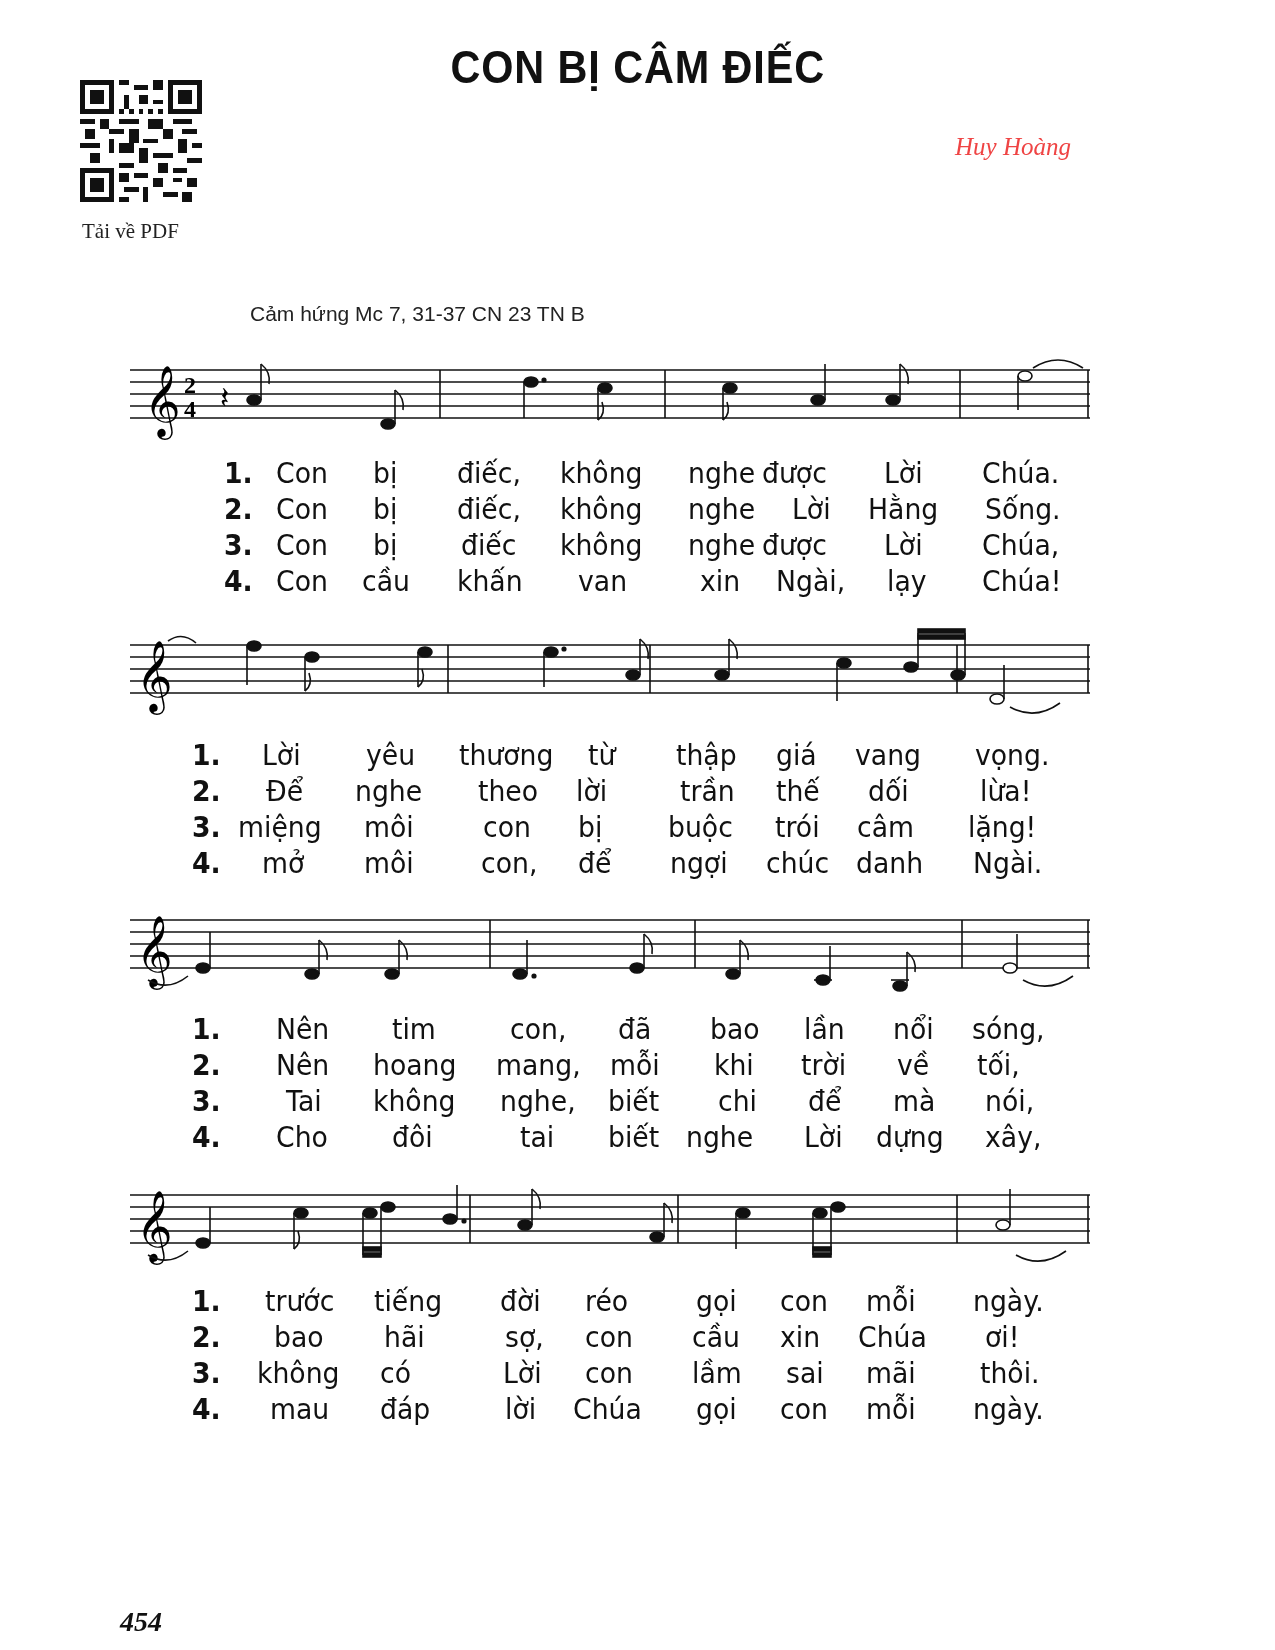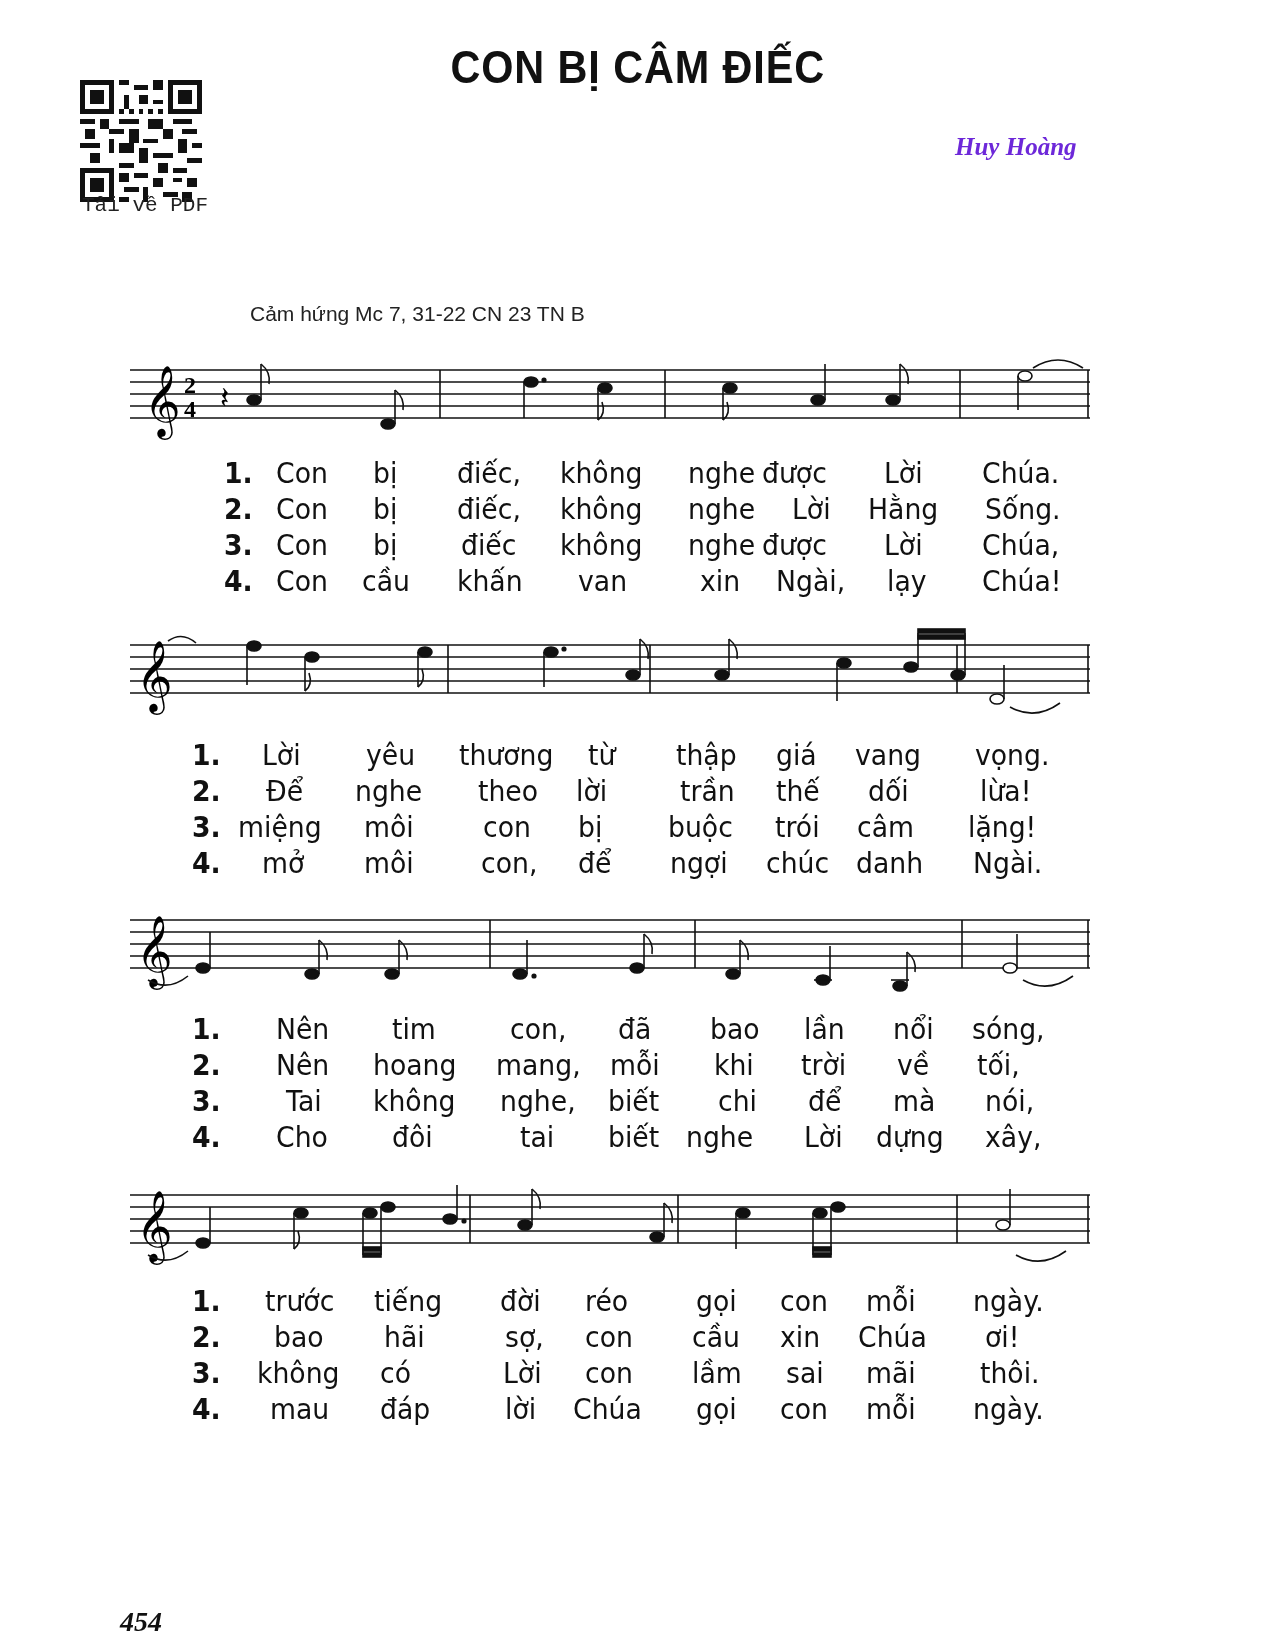--- a/index.html
+++ b/index.html
@@ -3,28 +3,28 @@
   <meta charset="utf-8">
   <style>
     html, body { margin: 0; padding: 0; background: #ffffff; }
     body {
       width: 1275px; height: 1650px; position: relative; overflow: hidden;
       font-family: "Liberation Sans", sans-serif; color: #111;
     }
     .abs { position: absolute; }
     
     .qr { left: 80px; top: 80px; width: 122px; height: 122px; }
-    .qr-caption { left: 82px; top: 194px; font-size: 21px; color: #222; font-family: Liberation Mono, monospace; }
+    .qr-caption { left: 82px; top: 219px; font-size: 21px; color: #222; font-family: Liberation Serif, serif; }
     
     .title {
       left: 0; width: 1275px; top: 40px; text-align: center;
       font-family: "Liberation Sans", sans-serif; font-size: 46px; font-weight: bold;
       letter-spacing: 1px; transform: scaleX(0.9); transform-origin: 640px 0; color: #111;
     }
-    .composer { left: 955px; top: 133px; font-size: 25px; font-style: italic; font-weight: bold; font-family: "Liberation Serif", serif; color: #6d28d9; }
+    .composer { left: 955px; top: 133px; font-size: 25px; font-style: italic; font-weight: normal; font-family: "Liberation Serif", serif; color: #ef4444; }
     .inspiration { left: 250px; top: 302px; font-size: 21px; color: #222; }
     .page-num { left: 120px; top: 1606px; font-size: 28px; font-weight: bold; font-style: italic; font-family: "Liberation Serif", serif; }
 
     
     .system { left: 130px; width: 960px; height: 110px; }
     .system svg { width: 960px; height: 110px; display: block; overflow: visible; }
 
     
     .lyrics { left: 0; width: 1275px; }
     .lyric-row { position: absolute; left: 0; height: 36px; width: 1275px; }
@@ -91,21 +91,21 @@
         <rect x="17" y="23" width="3" height="1"></rect>
         <rect x="21" y="23" width="2" height="2"></rect>
         <rect x="8" y="24" width="2" height="1"></rect>
     </g>
   </svg>
 </div>
 <div class="abs qr-caption">Tải về PDF</div>
 
 <div class="abs title">CON BỊ CÂM ĐIẾC</div>
 <div class="abs composer">Huy Hoàng</div>
-<div class="abs inspiration">Cảm hứng Mc 7, 31-22 CN 23 TN B</div>
+<div class="abs inspiration">Cảm hứng Mc 7, 31-37 CN 23 TN B</div>
 
 <div class="abs system" style="top:350px;">
   <svg viewBox="0 0 960 110">
     <g stroke="#111" stroke-width="1.6">
       <line x1="0" y1="20" x2="960" y2="20"></line>
         <line x1="0" y1="32" x2="960" y2="32"></line>
         <line x1="0" y1="44" x2="960" y2="44"></line>
         <line x1="0" y1="56" x2="960" y2="56"></line>
         <line x1="0" y1="68" x2="960" y2="68"></line>
       <line x1="310" y1="20" x2="310" y2="68"></line>

